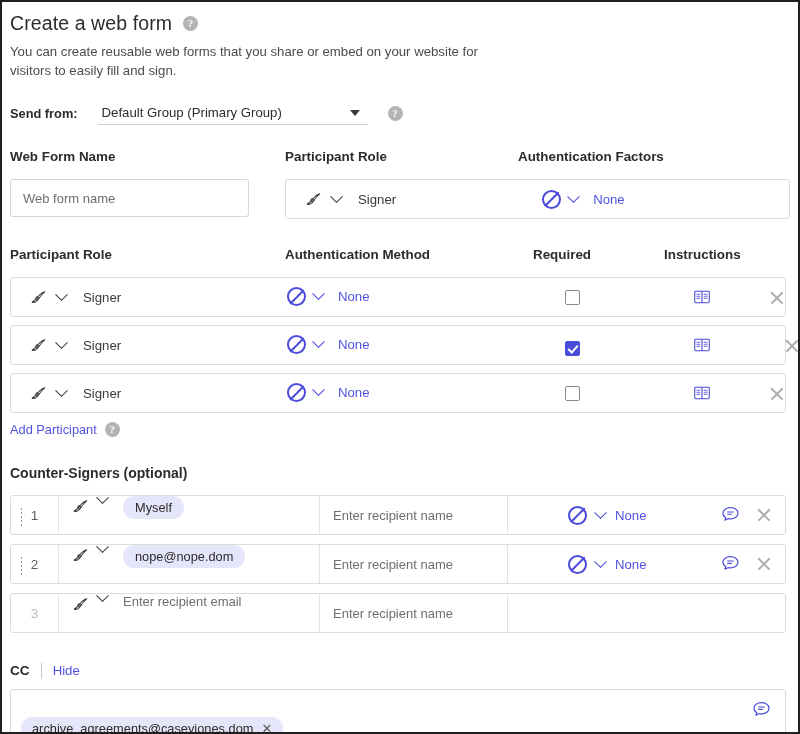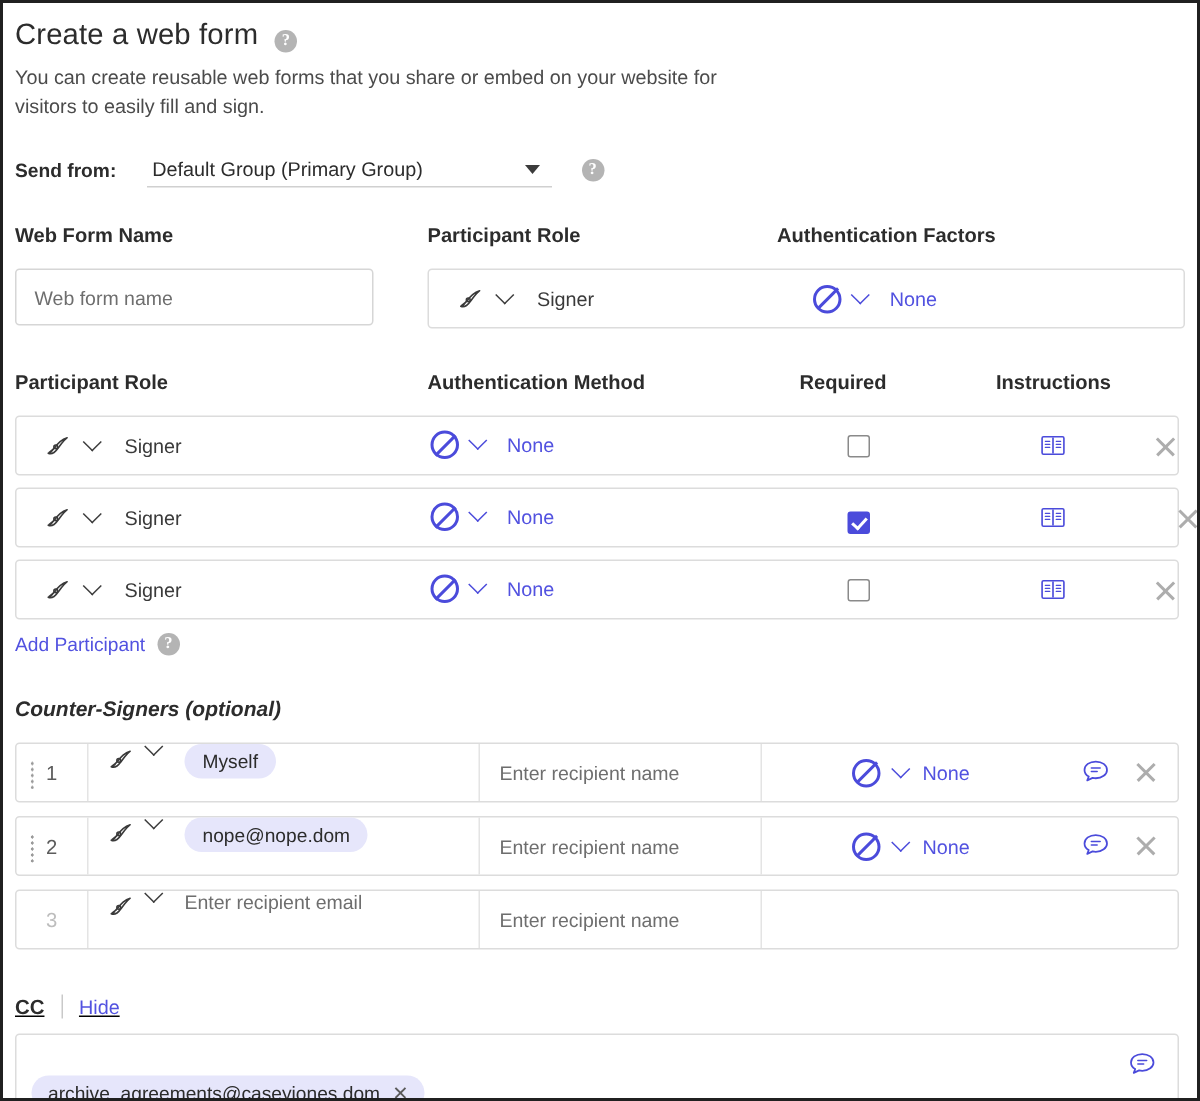--- a/index.html
+++ b/index.html
@@ -24,21 +24,21 @@
   .inner {
     position: absolute;
     left: 0; top: 0; right: 0; bottom: 0;
     background: #fff;
     padding: 8px 12px 0 8px;
   }
 
   
   .title-row {
     display: flex;
-    align-items: flex-end;
+    align-items: center;
     gap: 11px;
     margin: 2px 0 0 0;
   }
   .page-title {
     font-size: 19.5px;
     color: #2c2c2c;
     font-weight: 400;
     letter-spacing: .1px;
   }
   .help-icon {
@@ -232,21 +232,20 @@
     gap: 8px;
     margin-top: 9px;
   }
   .addlink .link { font-size: 12.8px; }
 
   
   .cs-head {
     position: relative;
     height: 22px;
     margin-top: 27px;
-    font-style: italic;
   }
   .cs-title {
     font-size: 14px;
     font-weight: 700;
     color: #2c2c2c;
   }
   .cs-actions {
     position: absolute;
     right: 0; top: 2px;
     display: flex;
@@ -327,24 +326,23 @@
     align-items: center;
     gap: 14px;
     margin-left: auto;
     padding-right: 12px;
   }
   .bubble-ic { width: 21px; height: 20px; cursor: pointer; display: block; }
 
   
   .cc-head {
     display: flex;
-    align-items: flex-end;
+    align-items: flex-start;
     gap: 11px;
     margin-top: 30px;
-    text-decoration: underline;
   }
   .cc-label {
     font-size: 13.6px;
     font-weight: 700;
     color: #2c2c2c;
   }
   .cc-sep { width: 1px; height: 16px; background: #c9c9c9; }
   .cc-box {
     position: relative;
     height: 52px;

